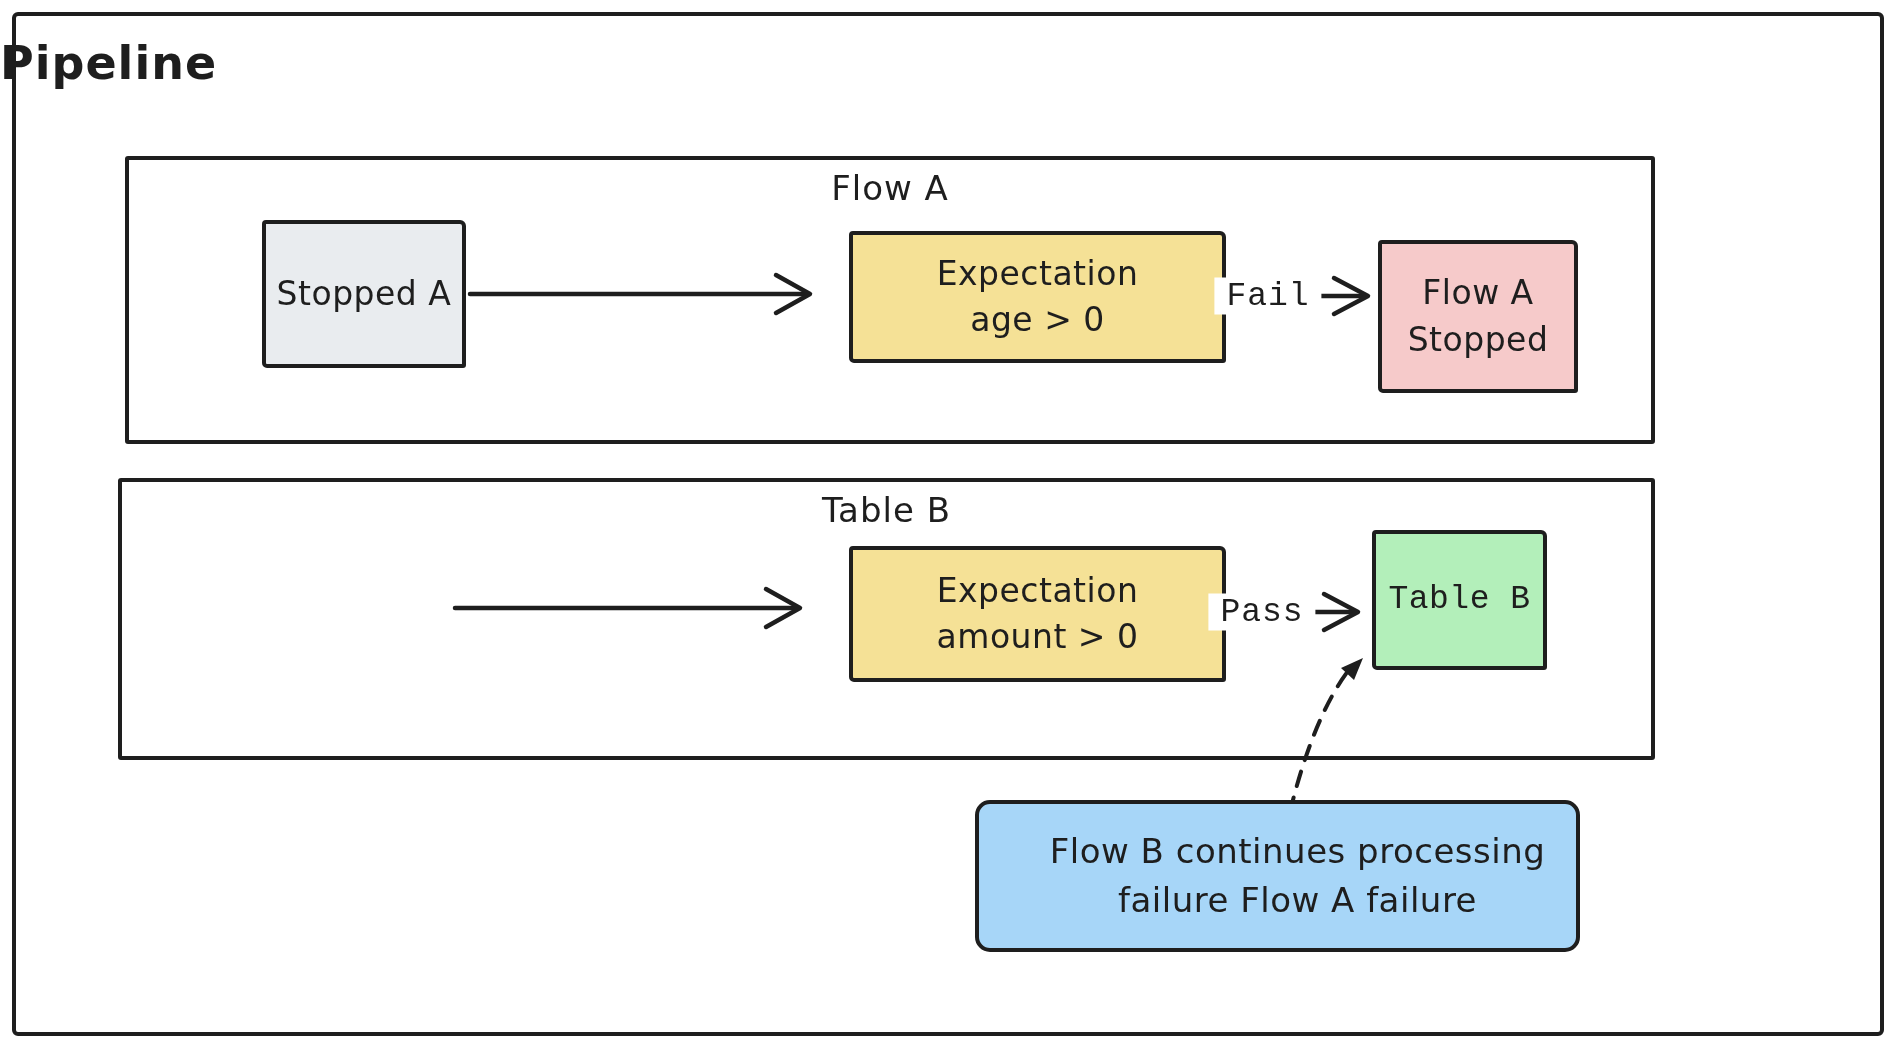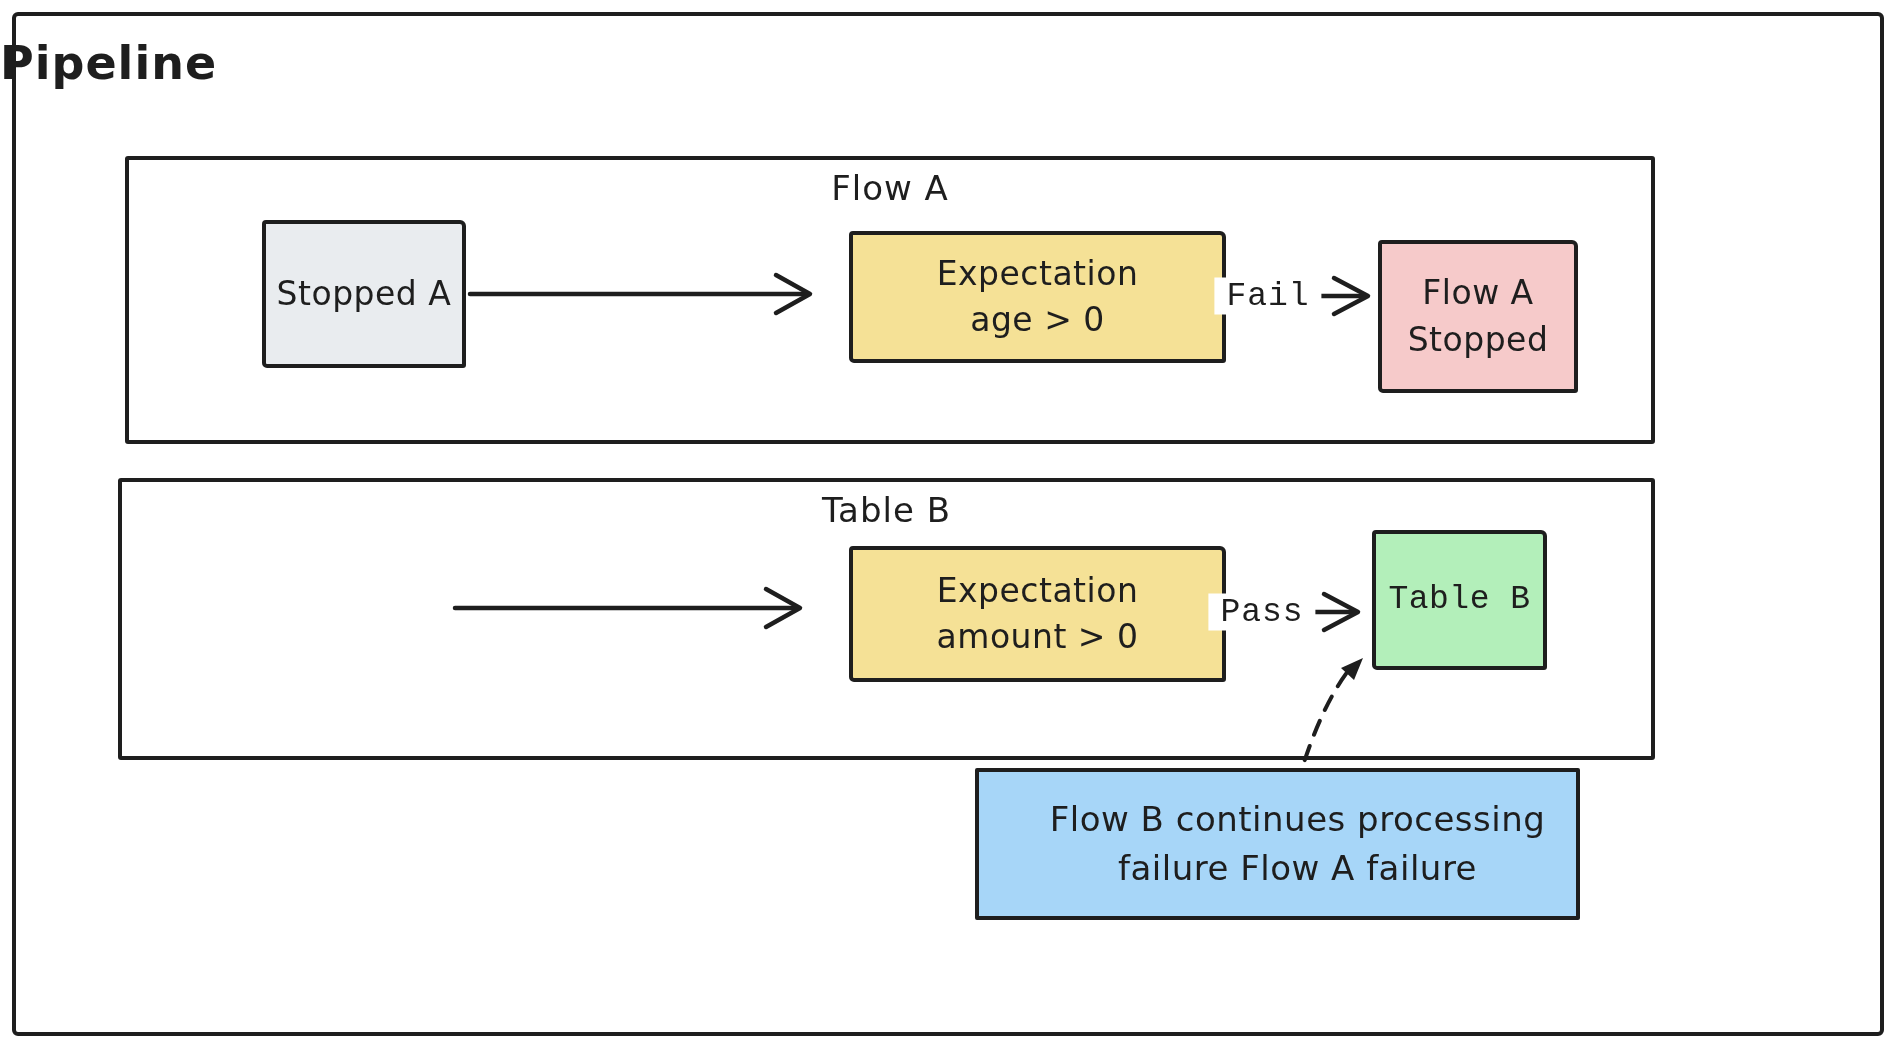--- a/index.html
+++ b/index.html
@@ -44,25 +44,25 @@
   .node-table{background:var(--table-fill);}
 
   #source-a{left:262px;top:220px;width:204px;height:148px;}
   #expect-a{left:809px;top:231px;width:377px;height:132px;}
   #stopped-a{left:1378px;top:240px;width:200px;height:153px;}
   #source-b{left:252px;top:533px;width:201px;height:147px;}
   #expect-b{left:809px;top:546px;width:377px;height:136px;}
   #table-b{left:1372px;top:530px;width:175px;height:140px;font-family:Liberation Mono, monospace;}
 
   .note{
-    position:absolute;left:975px;top:768px;width:605px;height:152px;
+    position:absolute;left:975px;top:800px;width:605px;height:152px;
     background:var(--note-fill);border:4px solid var(--stroke);box-sizing:border-box;
     display:flex;flex-direction:column;align-items:center;justify-content:center;
     font-size:34px;line-height:1.45;text-align:center;letter-spacing:0.5px;
-    border-radius:2px;
+    border-radius:15px;
     padding-left:40px;
   }
 
   .edge-label{
     position:absolute;transform:translate(-50%,-50%);
     background:#ffffff;padding:0 12px;font-size:33px;letter-spacing:1px;font-family:Liberation Mono, monospace;
   }
   #fail-label{left:1268px;top:296px;}
   #pass-label{left:1262px;top:612px;}
 

